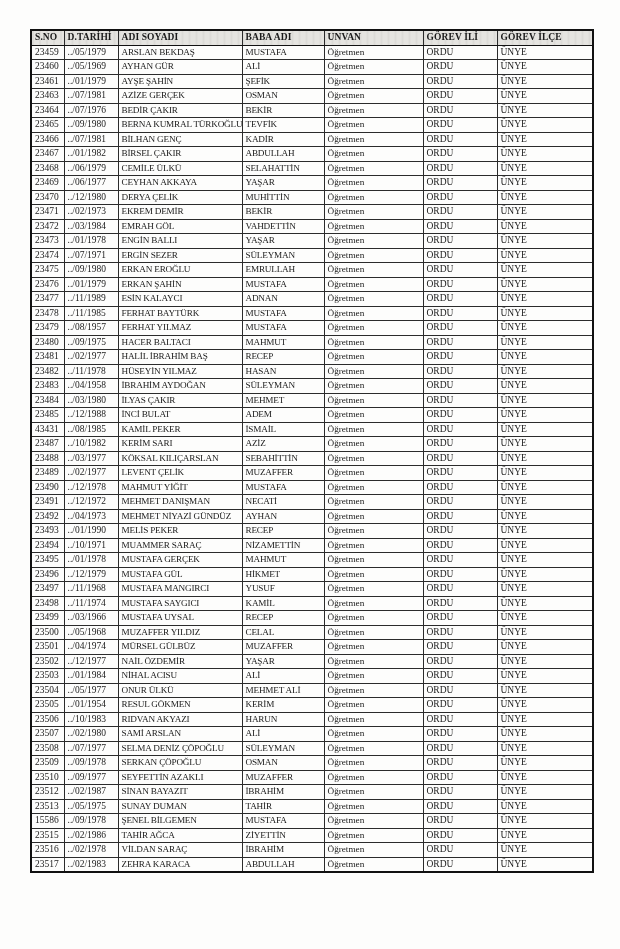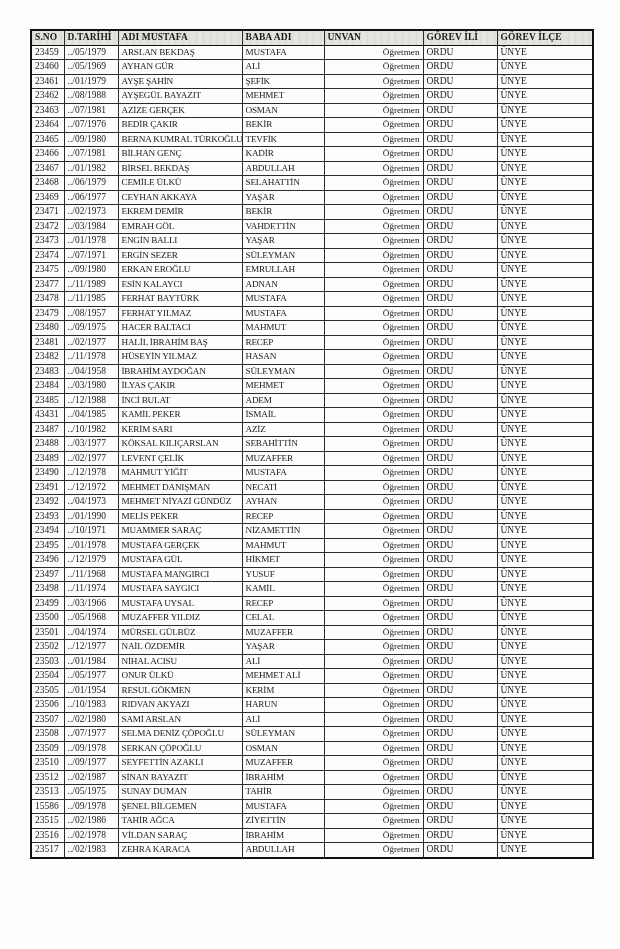--- a/index.html
+++ b/index.html
@@ -54,21 +54,21 @@
     background: var(--header-bg, #e5e4e0);
     font-weight: bold;
     font-size: 9.5px;
     letter-spacing: 0.1px;
     border-bottom: 1.5px solid var(--outer-border, #111);
   }
   td.cell-name, td.cell-father {
     letter-spacing: -0.2px;
     font-size: 9.2px;
   }
-  td.cell-title { font-size: 9.2px; text-align: right; }
+  td.cell-title { font-size: 9.2px; }
   
   thead th {
     background-image: linear-gradient(90deg, rgba(0,0,0,0.04) 0 2px, transparent 2px 5px);
     background-size: 7px 100%;
   }
 </style>
 </head>
 <body>
 
 <div class="page">
@@ -80,21 +80,21 @@
         <col class="c-name">
         <col class="c-father">
         <col class="c-title">
         <col class="c-province">
         <col class="c-district">
       </colgroup>
       <thead>
         <tr id="header-row">
             <th>S.NO</th>
             <th>D.TARİHİ</th>
-            <th>ADI MUSTAFA</th>
+            <th>ADI SOYADI</th>
             <th>BABA ADI</th>
             <th>UNVAN</th>
             <th>GÖREV İLİ</th>
             <th>GÖREV İLÇE</th>
           </tr>
       </thead>
       <tbody id="table-body">
           <tr>
             <td class="cell-sno">23459</td>
             <td class="cell-date">../05/1979</td>
@@ -116,29 +116,20 @@
           <tr>
             <td class="cell-sno">23461</td>
             <td class="cell-date">../01/1979</td>
             <td class="cell-name">AYŞE ŞAHİN</td>
             <td class="cell-father">ŞEFİK</td>
             <td class="cell-title">Öğretmen</td>
             <td class="cell-province">ORDU</td>
             <td class="cell-district">ÜNYE</td>
           </tr>
           <tr>
-            <td class="cell-sno">23462</td>
-            <td class="cell-date">../08/1988</td>
-            <td class="cell-name">AYŞEGÜL BAYAZIT</td>
-            <td class="cell-father">MEHMET</td>
-            <td class="cell-title">Öğretmen</td>
-            <td class="cell-province">ORDU</td>
-            <td class="cell-district">ÜNYE</td>
-          </tr>
-          <tr>
             <td class="cell-sno">23463</td>
             <td class="cell-date">../07/1981</td>
             <td class="cell-name">AZİZE GERÇEK</td>
             <td class="cell-father">OSMAN</td>
             <td class="cell-title">Öğretmen</td>
             <td class="cell-province">ORDU</td>
             <td class="cell-district">ÜNYE</td>
           </tr>
           <tr>
             <td class="cell-sno">23464</td>
@@ -163,21 +154,21 @@
             <td class="cell-date">../07/1981</td>
             <td class="cell-name">BİLHAN GENÇ</td>
             <td class="cell-father">KADİR</td>
             <td class="cell-title">Öğretmen</td>
             <td class="cell-province">ORDU</td>
             <td class="cell-district">ÜNYE</td>
           </tr>
           <tr>
             <td class="cell-sno">23467</td>
             <td class="cell-date">../01/1982</td>
-            <td class="cell-name">BİRSEL BEKDAŞ</td>
+            <td class="cell-name">BİRSEL ÇAKIR</td>
             <td class="cell-father">ABDULLAH</td>
             <td class="cell-title">Öğretmen</td>
             <td class="cell-province">ORDU</td>
             <td class="cell-district">ÜNYE</td>
           </tr>
           <tr>
             <td class="cell-sno">23468</td>
             <td class="cell-date">../06/1979</td>
             <td class="cell-name">CEMİLE ÜLKÜ</td>
             <td class="cell-father">SELAHATTİN</td>
@@ -188,20 +179,29 @@
           <tr>
             <td class="cell-sno">23469</td>
             <td class="cell-date">../06/1977</td>
             <td class="cell-name">CEYHAN AKKAYA</td>
             <td class="cell-father">YAŞAR</td>
             <td class="cell-title">Öğretmen</td>
             <td class="cell-province">ORDU</td>
             <td class="cell-district">ÜNYE</td>
           </tr>
           <tr>
+            <td class="cell-sno">23470</td>
+            <td class="cell-date">../12/1980</td>
+            <td class="cell-name">DERYA ÇELİK</td>
+            <td class="cell-father">MUHİTTİN</td>
+            <td class="cell-title">Öğretmen</td>
+            <td class="cell-province">ORDU</td>
+            <td class="cell-district">ÜNYE</td>
+          </tr>
+          <tr>
             <td class="cell-sno">23471</td>
             <td class="cell-date">../02/1973</td>
             <td class="cell-name">EKREM DEMİR</td>
             <td class="cell-father">BEKİR</td>
             <td class="cell-title">Öğretmen</td>
             <td class="cell-province">ORDU</td>
             <td class="cell-district">ÜNYE</td>
           </tr>
           <tr>
             <td class="cell-sno">23472</td>
@@ -233,20 +233,29 @@
           <tr>
             <td class="cell-sno">23475</td>
             <td class="cell-date">../09/1980</td>
             <td class="cell-name">ERKAN EROĞLU</td>
             <td class="cell-father">EMRULLAH</td>
             <td class="cell-title">Öğretmen</td>
             <td class="cell-province">ORDU</td>
             <td class="cell-district">ÜNYE</td>
           </tr>
           <tr>
+            <td class="cell-sno">23476</td>
+            <td class="cell-date">../01/1979</td>
+            <td class="cell-name">ERKAN ŞAHİN</td>
+            <td class="cell-father">MUSTAFA</td>
+            <td class="cell-title">Öğretmen</td>
+            <td class="cell-province">ORDU</td>
+            <td class="cell-district">ÜNYE</td>
+          </tr>
+          <tr>
             <td class="cell-sno">23477</td>
             <td class="cell-date">../11/1989</td>
             <td class="cell-name">ESİN KALAYCI</td>
             <td class="cell-father">ADNAN</td>
             <td class="cell-title">Öğretmen</td>
             <td class="cell-province">ORDU</td>
             <td class="cell-district">ÜNYE</td>
           </tr>
           <tr>
             <td class="cell-sno">23478</td>
@@ -315,21 +324,21 @@
             <td class="cell-sno">23485</td>
             <td class="cell-date">../12/1988</td>
             <td class="cell-name">İNCİ BULAT</td>
             <td class="cell-father">ADEM</td>
             <td class="cell-title">Öğretmen</td>
             <td class="cell-province">ORDU</td>
             <td class="cell-district">ÜNYE</td>
           </tr>
           <tr>
             <td class="cell-sno">43431</td>
-            <td class="cell-date">../04/1985</td>
+            <td class="cell-date">../08/1985</td>
             <td class="cell-name">KAMİL PEKER</td>
             <td class="cell-father">İSMAİL</td>
             <td class="cell-title">Öğretmen</td>
             <td class="cell-province">ORDU</td>
             <td class="cell-district">ÜNYE</td>
           </tr>
           <tr>
             <td class="cell-sno">23487</td>
             <td class="cell-date">../10/1982</td>
             <td class="cell-name">KERİM SARI</td>

